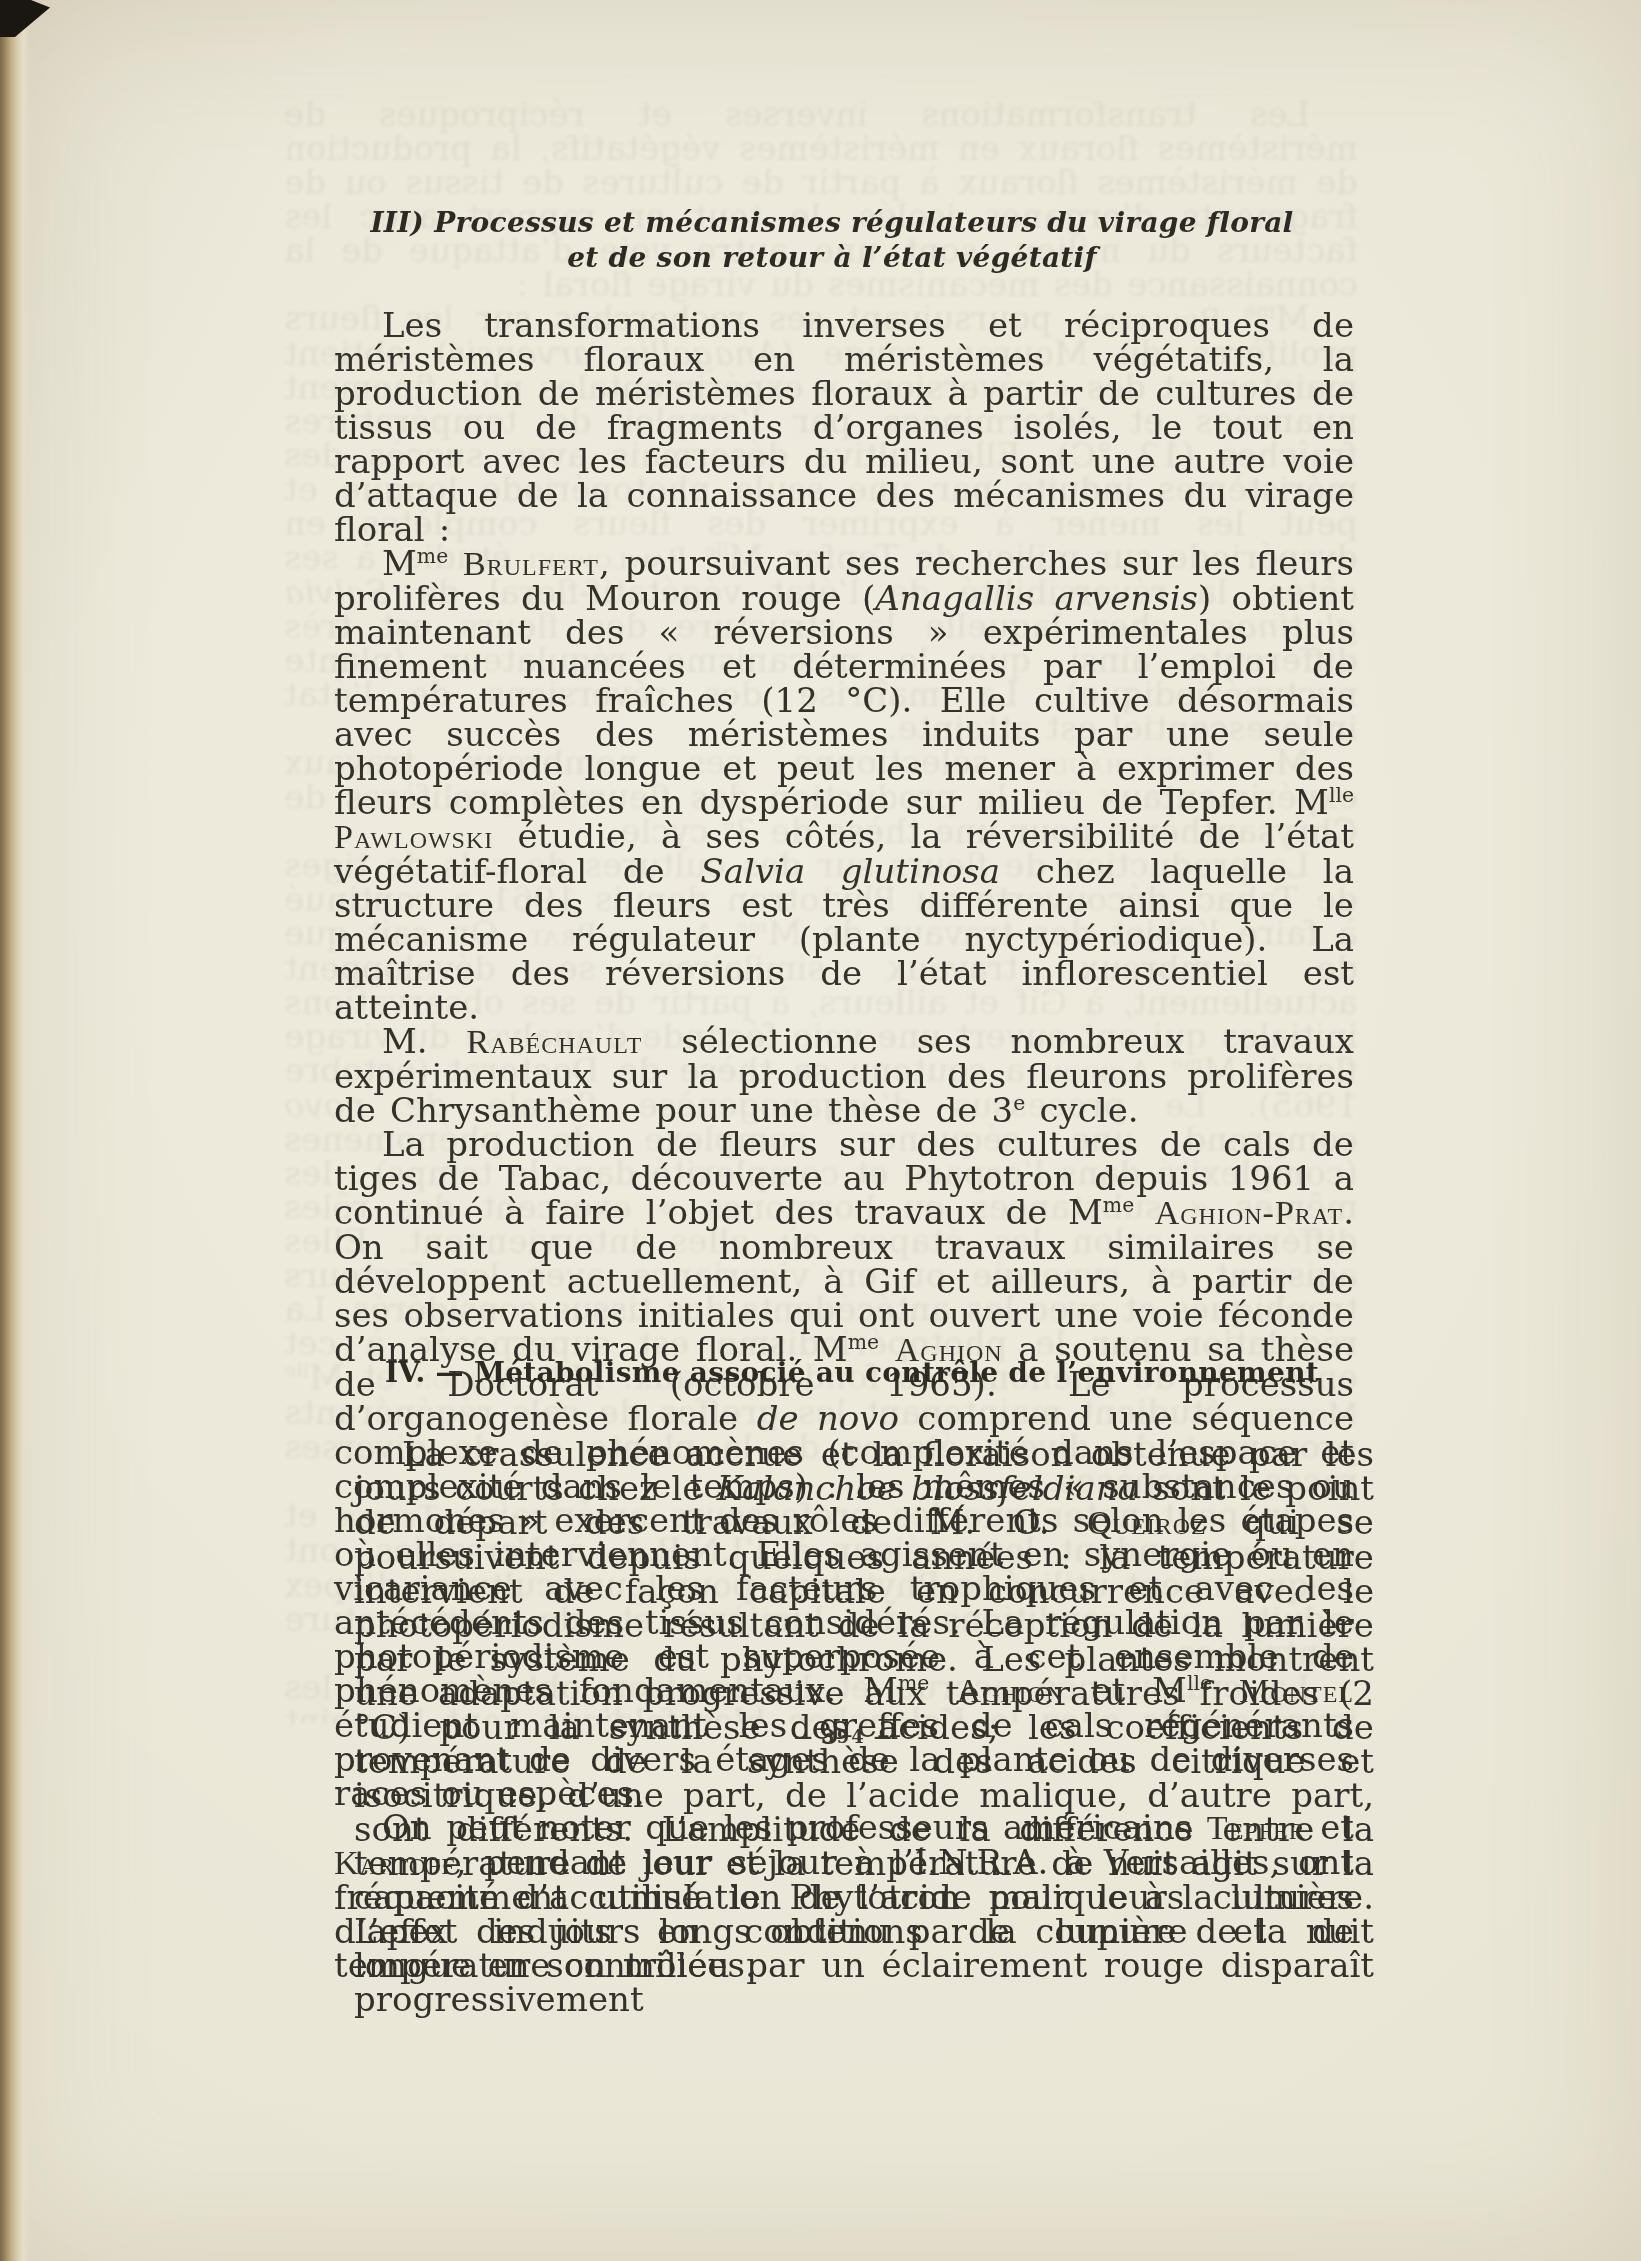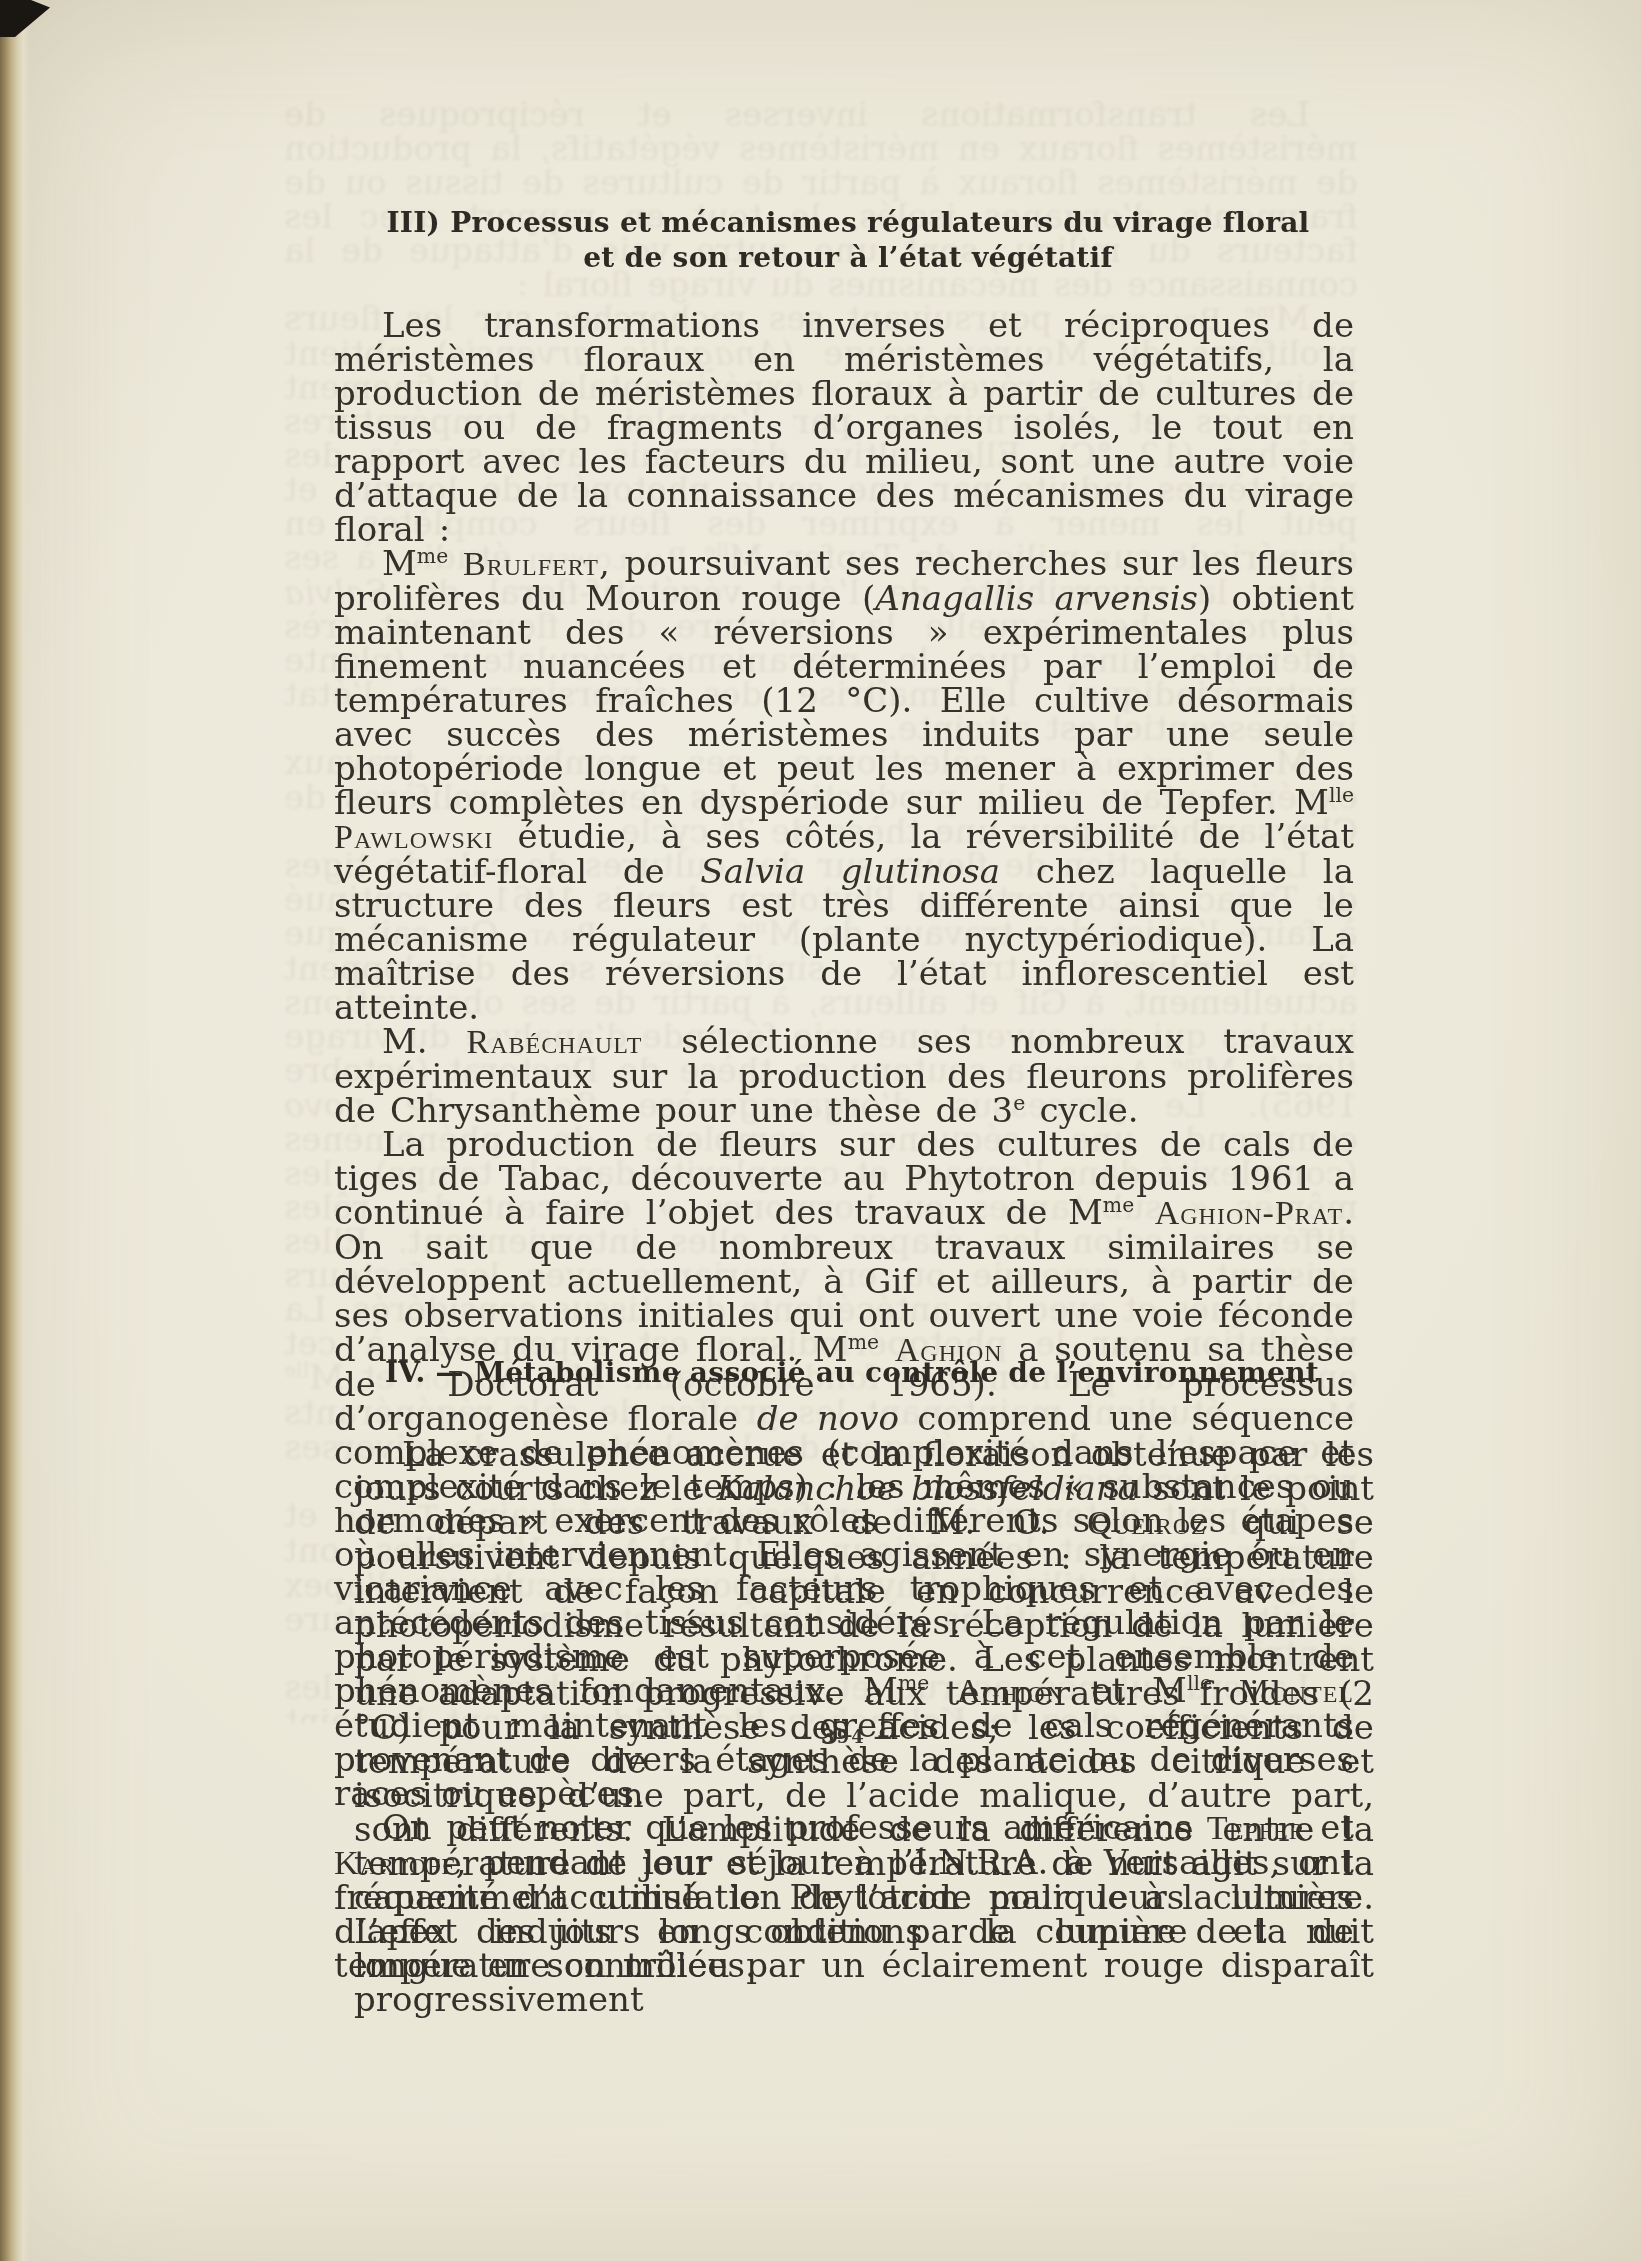--- a/index.html
+++ b/index.html
@@ -32,23 +32,23 @@
     position:absolute;left:284px;right:284px;top:97px;height:1626px;
     transform:scaleX(-1);
     filter:blur(1.7px);
     opacity:0.075;
     color:#595443;
     font-size:26px;line-height:37px;text-align:justify;
     overflow:hidden;pointer-events:none;
   }
   .ghost p{margin:0 0 6.5px 0;text-indent:45px;}
   .heading3{
-    position:absolute;left:338px;width:1020px;top:205px;
+    position:absolute;left:322px;width:1020px;top:205px;
     text-align:center;font-weight:bold;font-size:28px;line-height:35px;
-    color:#2d2a24;letter-spacing:0.3px;
+    color:#2d2a24;letter-spacing:0.3px;font-style:italic;
   }
   .heading4{
     position:absolute;left:342px;width:1020px;top:1355px;
     text-align:center;font-weight:bold;font-size:28px;line-height:35px;
     color:#2d2a24;letter-spacing:0.3px;
   }
   .paras3{position:absolute;left:334px;width:1020px;top:308px;}
   .paras4{position:absolute;left:334px;width:1020px;top:1437px;margin-left:20px;}
   p.para{
     margin:0;text-indent:48px;

